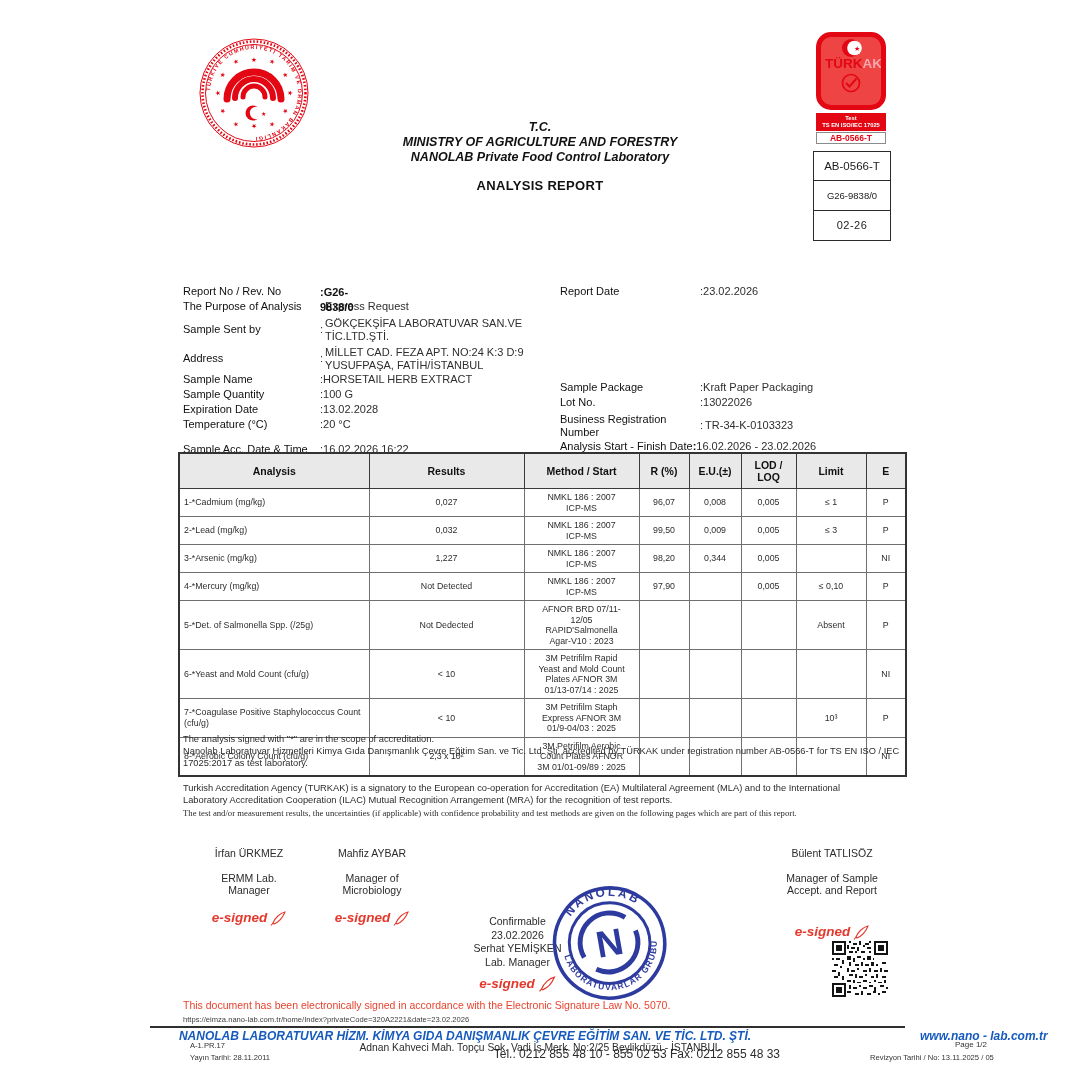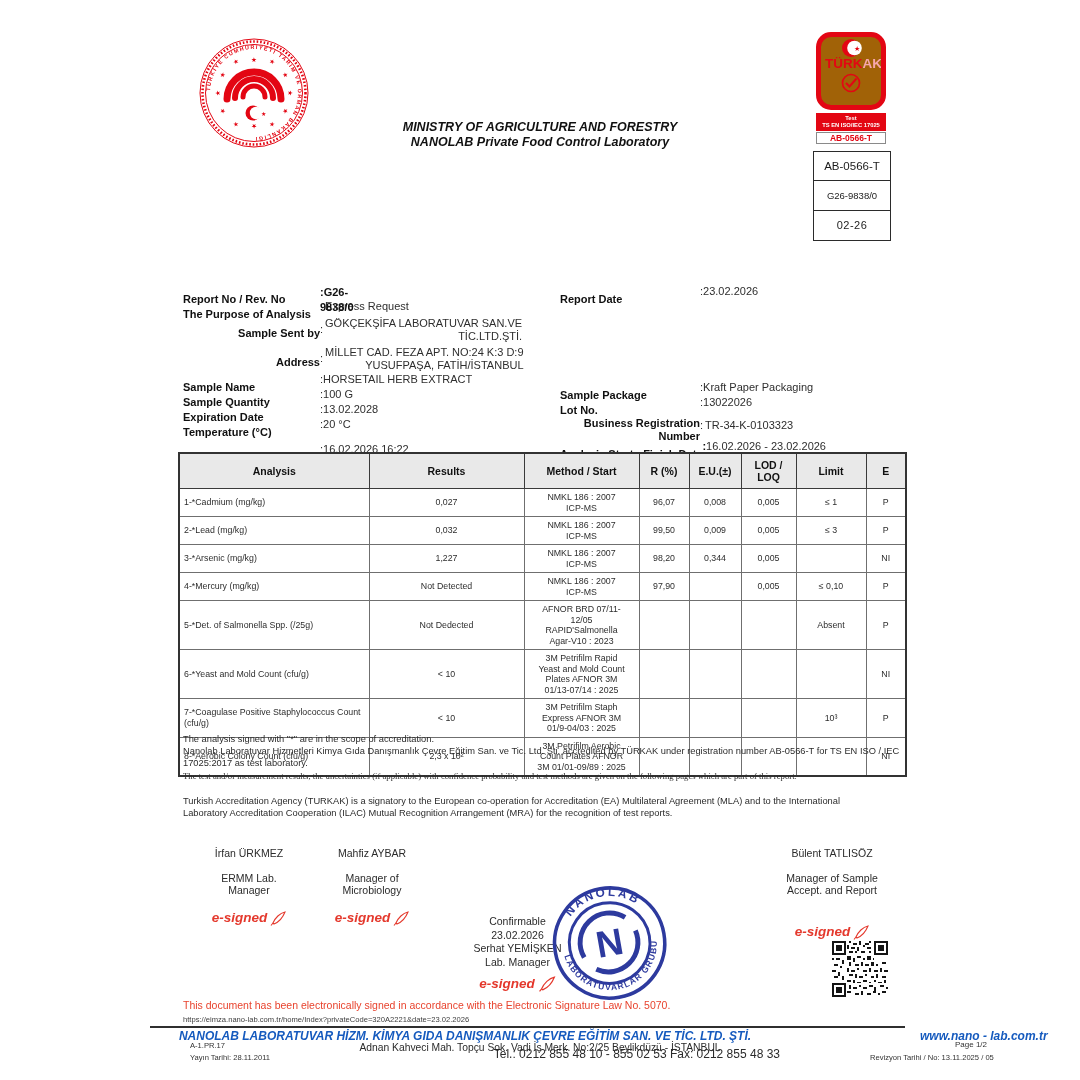--- a/index.html
+++ b/index.html
@@ -7,43 +7,43 @@
        font-family:"Liberation Sans",sans-serif;color:#222;overflow:hidden;}
   .abs{position:absolute;}
 
   
   .title-block{left:290px;top:120px;width:500px;text-align:center;line-height:15px;}
   .t-tc,.t-min,.t-lab{font-weight:bold;font-style:italic;font-size:12.5px;color:#111;}
   .t-report{font-weight:bold;font-size:13px;color:#111;margin-top:13px;letter-spacing:.3px;}
 
   
   .turkak{left:816px;top:32px;width:70px;text-align:center;}
-  .tk-badge{height:68px;border:5px solid #e30613;border-radius:15px;background:#a16207;}
+  .tk-badge{height:68px;border:5px solid #e30613;border-radius:15px;background:#ef4444;}
   .tk-band{background:#e30613;color:#fff;font-size:5.8px;line-height:7px;padding:2px 0;margin-top:3px;font-weight:bold;}
   .tk-code{border:1px solid #8a8a8a;color:#e30613;font-weight:bold;font-size:8.5px;line-height:10px;margin-top:1px;}
 
   
   .acc-box{left:813px;top:152px;width:78px;}
   .acc-cell{border:1.5px solid #2b2b2b;background:#fff;text-align:center;margin-top:-1.5px;
             display:flex;align-items:center;justify-content:center;color:#1c1c1c;}
   .acc-cell.a0{height:29px;font-size:11.5px;}
   .acc-cell.a1{height:29px;font-size:9.5px;}
   .acc-cell.a2{height:29px;font-size:11px;letter-spacing:.5px;}
 
   
   .meta{font-size:11px;line-height:13px;}
   .meta-left{left:183px;top:285px;width:360px;}
   .meta-right{left:560px;top:285px;width:380px;}
   .mrow{display:flex;align-items:flex-start;}
-  .mlabel{width:137px;flex:none;font-weight:bold;color:#101010;white-space:pre-line;margin-top:8px;}
+  .mlabel{width:137px;flex:none;font-weight:normal;color:#101010;white-space:pre-line;}
   .meta-right .mlabel{width:140px;}
   .mval{display:flex;color:#2e2e2e;white-space:pre-line;}
   .mval .colon{margin-right:2px;}
   .h15{height:15px;}
-  .h28{height:29px;align-items:center;text-align:right;}
+  .h28{height:29px;align-items:center;}
   .h28 .mval{align-items:center;}
   .rowgap{margin-top:10px;}
   .reportno{font-weight:bold;color:#101010;position:relative;z-index:2;width:60px;line-height:15px;display:block;}
   .purposerow{position:relative;z-index:1;}
   .wide .mlabel{width:auto;white-space:nowrap;}
   .wide .colon{margin-right:0;font-weight:bold;color:#101010;}
   .sp80{margin-top:81px;}
 
   
   .tblwrap{left:178px;top:452px;width:727px;}
@@ -126,22 +126,24 @@
       <path d="M -19 5 A 19 19 0 0 1 19 5" fill="none" stroke="#e30613" stroke-width="6" stroke-linecap="round"></path>
       <path d="M -11 4 A 11 11 0 0 1 11 4" fill="none" stroke="#e30613" stroke-width="5" stroke-linecap="round"></path>
       <circle cx="-1" cy="20" r="7.5" fill="#e30613"></circle>
       <circle cx="2" cy="20" r="6.2" fill="#ffffff"></circle>
       <text x="7" y="23" font-size="6" fill="#e30613">★</text>
     </g>
   </svg>
 </div>
 
 <div class="abs title-block">
+  <div class="t-tc">T.C.</div>
   <div class="t-min">MINISTRY OF AGRICULTURE AND FORESTRY</div>
   <div class="t-lab">NANOLAB Private Food Control Laboratory</div>
+  <div class="t-report">ANALYSIS REPORT</div>
 </div>
 
 <div class="abs turkak">
   <div class="tk-badge">
     <svg width="60" height="58" viewBox="0 0 60 58">
       <circle cx="30" cy="11" r="9" fill="#e30613"></circle>
       <circle cx="33.5" cy="11" r="7.3" fill="#ffffff"></circle>
       <text x="33" y="14" font-size="7" fill="#e30613">★</text>
       <text x="4" y="31" font-size="13.5" font-weight="bold" fill="#e30613" font-family="Liberation Sans,sans-serif">
         <tspan>TÜRK</tspan><tspan fill="#f7a6ad">AK</tspan>
@@ -349,23 +351,23 @@
           <td class="c7">NI</td>
         </tr>
       </tbody>
   </table>
 </div>
 
 <div class="abs notes">
   <div class="note">The analysis signed with "*" are in the scope of accreditation.</div>
   <div class="note">Nanolab Laboratuvar Hizmetleri Kimya Gıda Danışmanlık Çevre Eğitim San. ve Tic. Ltd. Şti. accredited by TÜRKAK under registration number AB-0566-T for TS EN ISO / IEC
 17025:2017 as test laboratory.</div>
-  <div class="note serif">The test and/or measurement results, the uncertainties (if applicable) with confidence probability and test methods are given on the following pages which are part of this report.</div>
   <div class="note gap">Turkish Accreditation Agency (TURKAK) is a signatory to the European co-operation for Accreditation (EA) Multilateral Agreement (MLA) and to the International
 Laboratory Accreditation Cooperation (ILAC) Mutual Recognition Arrangement (MRA) for the recognition of test reports.</div>
+  <div class="note serif">The test and/or measurement results, the uncertainties (if applicable) with confidence probability and test methods are given on the following pages which are part of this report.</div>
 </div>
 
 <div class="abs sig sig1">
   <div>İrfan ÜRKMEZ</div>
   <div>ERMM Lab.
 Manager</div>
   <div class="esigned"><span>e-signed</span>
     <svg width="16" height="15" viewBox="0 0 16 15">
         <path d="M15 1 C10 2 5 7 3 12 L4 13 C9 11 13 6 15 1 Z" fill="none" stroke="#e4382c" stroke-width="1.1"></path>
         <path d="M3 12 L1 14.5" stroke="#e4382c" stroke-width="1.1"></path>

